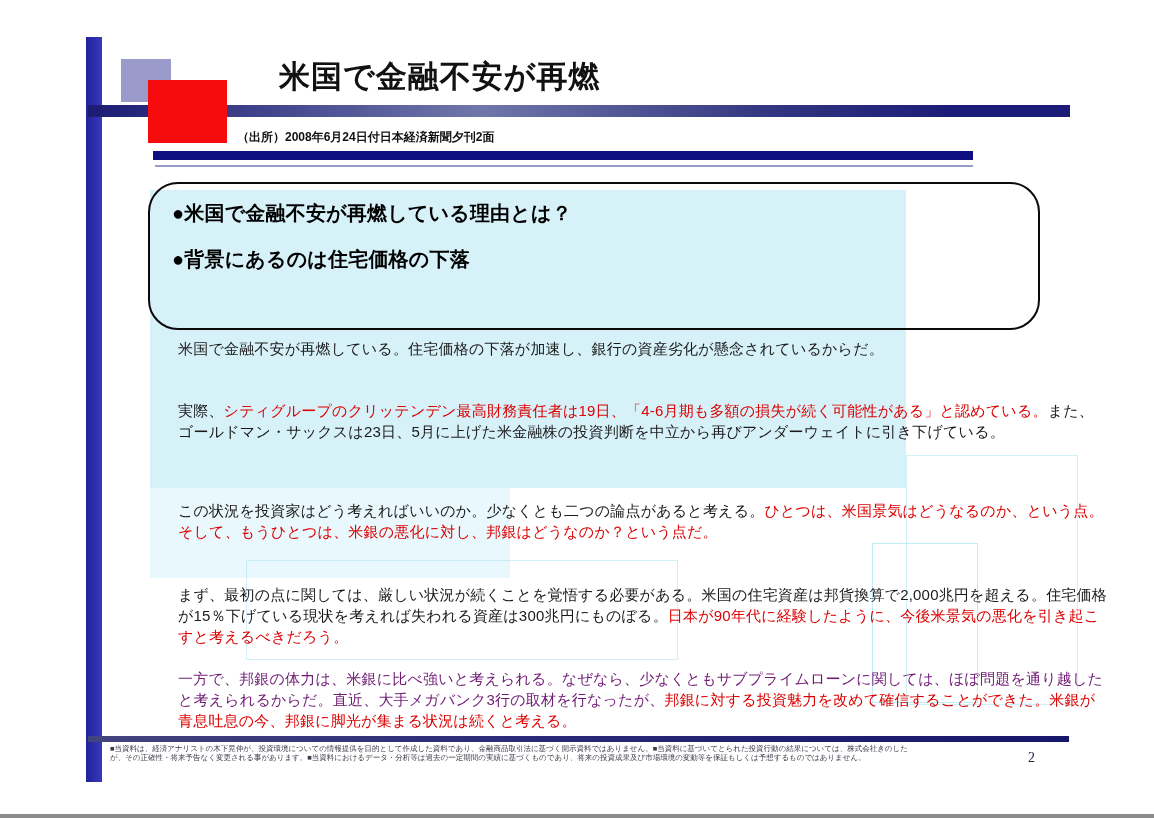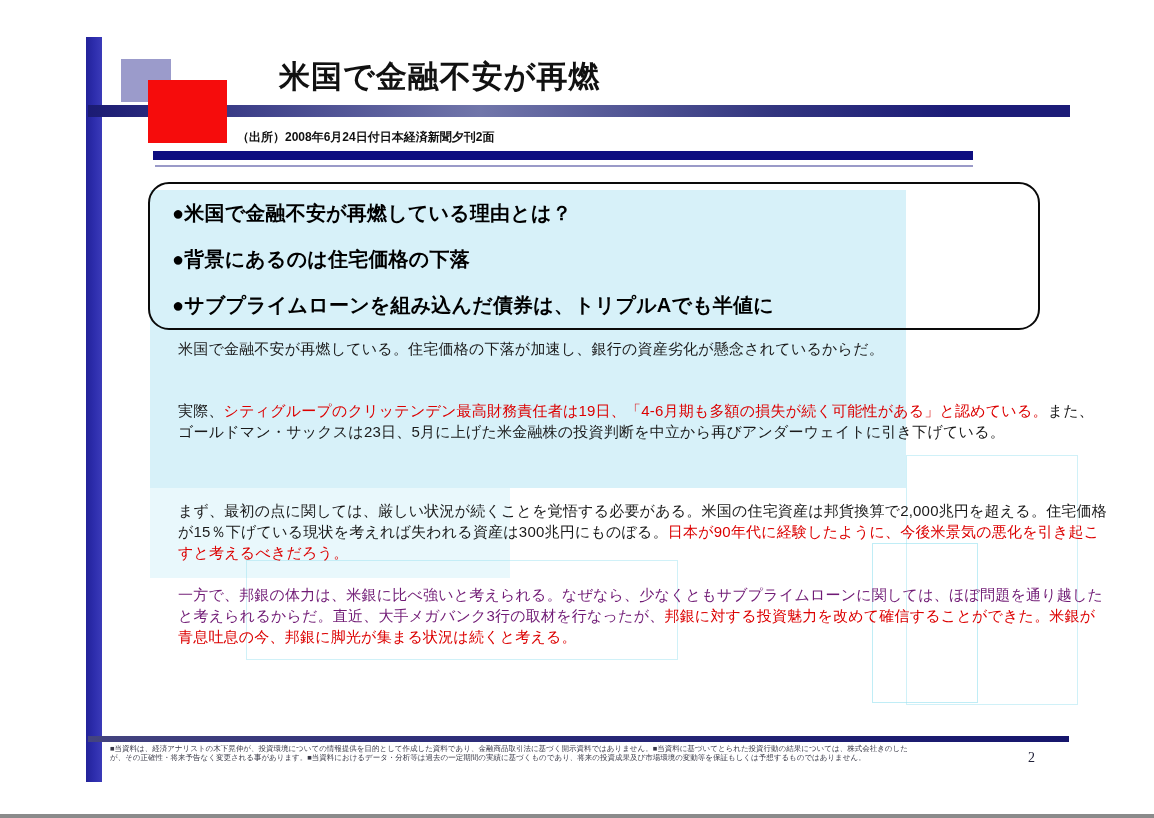--- a/index.html
+++ b/index.html
@@ -19,21 +19,21 @@
   .underline-thin{left:155px;top:165px;width:818px;height:2px;background:#9a9ac8;z-index:2;}
 
   
   .bg-a{left:150px;top:190px;width:756px;height:298px;background:rgba(205,238,247,0.8);z-index:1;}
   .bg-b{left:150px;top:488px;width:360px;height:90px;background:rgba(215,243,250,0.55);z-index:1;}
   .bg-c{left:872px;top:543px;width:104px;height:158px;border:1px solid rgba(150,225,240,0.6);z-index:1;}
   .bg-d{left:906px;top:455px;width:170px;height:248px;border:1px solid rgba(150,225,240,0.45);z-index:1;}
   .bg-e{left:246px;top:560px;width:430px;height:98px;border:1px solid rgba(150,225,240,0.45);z-index:1;}
 
   
-  .key-box{left:148px;top:182px;width:892px;height:148px;border:2.5px solid #0a0a0a;border-radius:21px;
+  .key-box{left:148px;top:182px;width:892px;height:148px;border:2.5px solid #0a0a0a;border-radius:30px;
     box-sizing:border-box;padding:6px 0 0 22px;z-index:5;background:transparent;}
   .bullet-item{height:46px;display:flex;align-items:center;font-size:20px;font-weight:800;color:#000;
     letter-spacing:0.2px;white-space:nowrap;}
 
   
   .body-wrap{left:178px;top:2px;width:930px;height:818px;z-index:6;}
   .para{position:absolute;left:0;width:930px;margin:0;font-size:15px;line-height:21px;letter-spacing:0.2px;
     word-break:break-all;color:#1a1a1a;}
   .para:nth-of-type(1){top:336px;}
   .para:nth-of-type(2){top:398px;}
@@ -68,27 +68,27 @@
   <div class="abs bg-a"></div>
   <div class="abs bg-b"></div>
   <div class="abs bg-c"></div>
   <div class="abs bg-d"></div>
   <div class="abs bg-e"></div>
 
   <div class="abs key-box">
     <div>
         <div class="bullet-item">●米国で金融不安が再燃している理由とは？</div>
         <div class="bullet-item">●背景にあるのは住宅価格の下落</div>
-        <div class="bullet-item">●サブプライムローンを組み込んだ債券は、トリプルAでも半値に</div>
       </div>
   </div>
 
   <div class="abs body-wrap">
       <p class="para"><span style="color: rgb(26, 26, 26);">米国で金融不安が再燃している。住宅価格の下落が加速し、銀行の資産劣化が懸念されているからだ。</span></p>
       <p class="para"><span style="color: rgb(26, 26, 26);">実際、</span><span style="color: rgb(220, 0, 0);">シティグループのクリッテンデン最高財務責任者は19日、「4-6月期も多額の損失が続く可能性がある」と認めている。</span><span style="color: rgb(26, 26, 26);">また、ゴールドマン・サックスは23日、5月に上げた米金融株の投資判断を中立から再びアンダーウェイトに引き下げている。</span></p>
+      <p class="para"><span style="color: rgb(26, 26, 26);">この状況を投資家はどう考えればいいのか。少なくとも二つの論点があると考える。</span><span style="color: rgb(220, 0, 0);">ひとつは、米国景気はどうなるのか、という点。そして、もうひとつは、米銀の悪化に対し、邦銀はどうなのか？という点だ。</span></p>
       <p class="para"><span style="color: rgb(26, 26, 26);">まず、最初の点に関しては、厳しい状況が続くことを覚悟する必要がある。米国の住宅資産は邦貨換算で2,000兆円を超える。住宅価格が15％下げている現状を考えれば失われる資産は300兆円にものぼる。</span><span style="color: rgb(220, 0, 0);">日本が90年代に経験したように、今後米景気の悪化を引き起こすと考えるべきだろう。</span></p>
       <p class="para"><span style="color: #701a75;">一方で、邦銀の体力は、米銀に比べ強いと考えられる。なぜなら、少なくともサブプライムローンに関しては、ほぼ問題を通り越したと考えられるからだ。直近、大手メガバンク3行の取材を行なったが、</span><span style="color: rgb(220, 0, 0);">邦銀に対する投資魅力を改めて確信することができた。米銀が青息吐息の今、邦銀に脚光が集まる状況は続くと考える。</span></p>
     </div>
 
   <div class="abs footer-bar"></div>
   <div class="abs disclaimer">
       <div>■当資料は、経済アナリストの木下晃伸が、投資環境についての情報提供を目的として作成した資料であり、金融商品取引法に基づく開示資料ではありません。■当資料に基づいてとられた投資行動の結果については、株式会社きのした</div>
       <div>が、その正確性・将来予告なく変更される事があります。■当資料におけるデータ・分析等は過去の一定期間の実績に基づくものであり、将来の投資成果及び市場環境の変動等を保証もしくは予想するものではありません。</div>
     </div>
   <div class="abs page-num">2</div>

